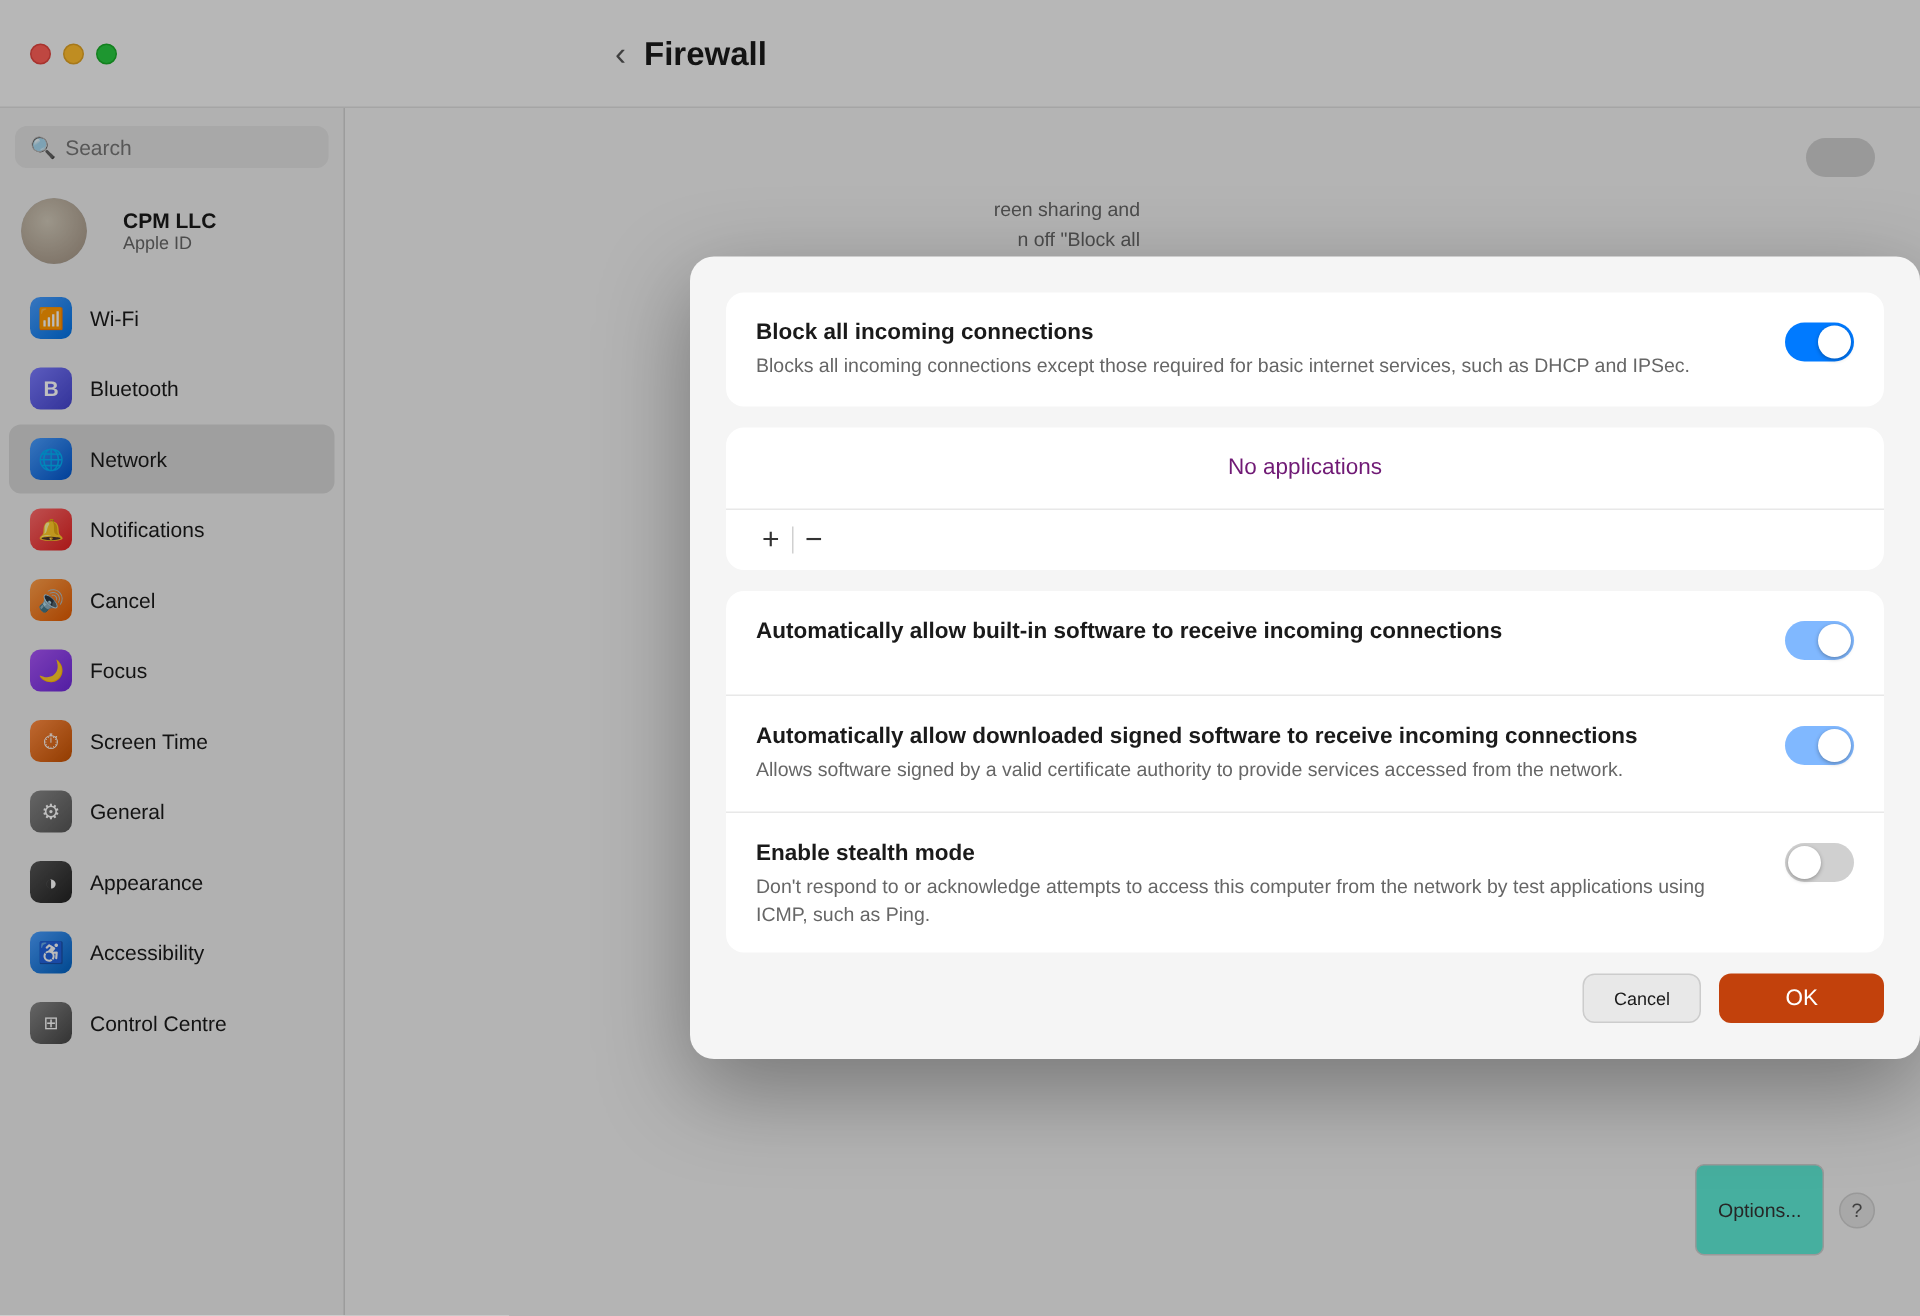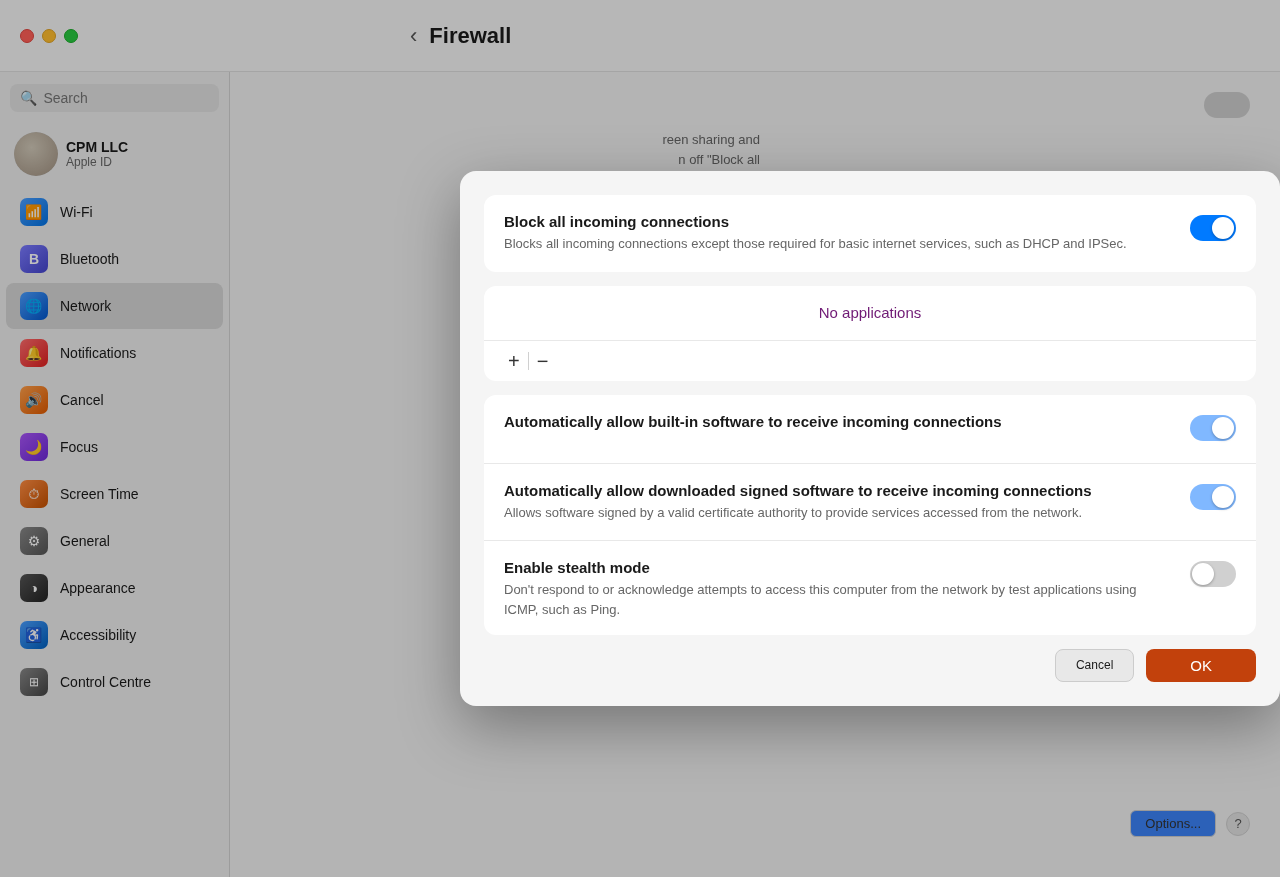--- a/index.html
+++ b/index.html
@@ -111,21 +111,21 @@
       font-size: 14px;
       color: #888;
       width: 100%;
     }
 
     
     .user-profile {
       display: flex;
       align-items: center;
       padding: 12px 14px;
-      gap: 8px;
+      gap: 24px;
     }
 
     .avatar {
       width: 44px;
       height: 44px;
       border-radius: 50%;
       background: #c8c8c8;
       display: flex;
       align-items: center;
       justify-content: center;
@@ -212,24 +212,24 @@
     }
 
     .bg-description-text {
       font-size: 13px;
       color: #666;
       max-width: 500px;
       line-height: 1.5;
     }
 
     .bg-options-btn {
-      background: #3b82f6;
+      background: #5eead4;
       border: 1px solid #ccc;
       border-radius: 6px;
-      padding: 5px 14px;
+      padding: 22px 14px;
       font-size: 13px;
       color: #333;
     }
 
     .bg-help-btn {
       width: 24px;
       height: 24px;
       border-radius: 50%;
       background: #e0e0e0;
       border: 1px solid #ccc;

